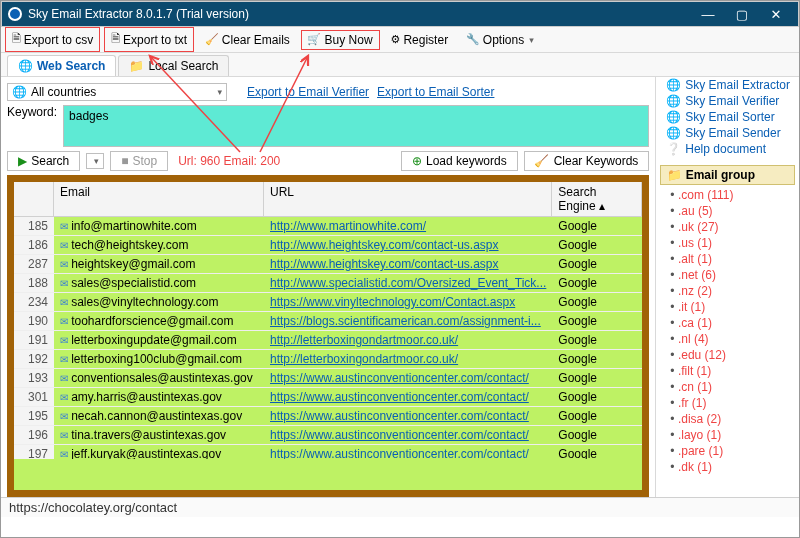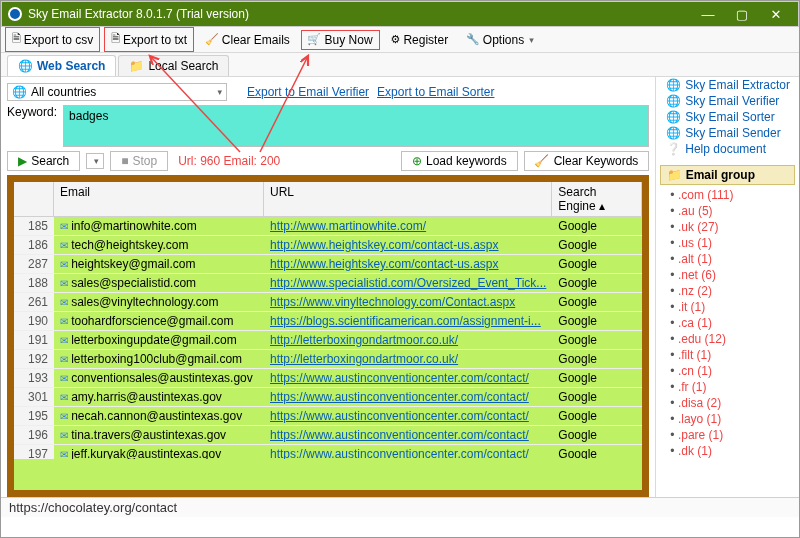--- a/index.html
+++ b/index.html
@@ -1,17 +1,17 @@
 <!DOCTYPE html>
 <html><head>
 <meta charset="utf-8">
 <style>
 * { box-sizing: border-box; margin: 0; padding: 0; font-family: "Segoe UI", Tahoma, sans-serif; font-size: 12px; }
 body { background: #fff; width: 800px; height: 538px; overflow: hidden; border: 1px solid #999; }
-.titlebar { background: #4d7c0f; color: #fff; height: 26px; display: flex; align-items: center; padding: 0 6px; border: 1px solid #ccc; }
+.titlebar { background: #0c4a6e; color: #fff; height: 26px; display: flex; align-items: center; padding: 0 6px; border: 1px solid #ccc; }
 .titlebar .logo { width: 14px; height: 14px; background: #0a5fb4; border-radius: 50%; border: 2px solid #fff; margin-right: 6px; }
 .titlebar .title { flex: 1; font-size: 12px; }
 .winbtns { display: flex; gap: 2px; }
 .winbtn { width: 32px; height: 22px; display:flex;align-items:center;justify-content:center;color:#fff;font-size:13px; }
 .toolbar { height: 26px; border-bottom: 1px solid #d9d9d9; display: flex; align-items: center; padding: 0 4px; gap: 4px; background: #f8f8f8; }
 .tbtn { padding: 2px 6px; border: 1px solid transparent; display: inline-flex; align-items: center; gap: 3px; cursor: pointer; }
 .tbtn.boxed { border: 1px solid #e44; }
 .ic { font-size: 11px; }
 .chev { font-size: 9px; color: #666; margin-left: 2px; }
 .tabbar { height: 24px; border-bottom: 1px solid #d9d9d9; display: flex; align-items: flex-end; padding-left: 6px; background:#f8f8f8; }
@@ -170,21 +170,21 @@
             <div class="col2">http://www.heightskey.com/contact-us.aspx</div>
             <div class="col3">Google</div>
           </div>
           <div class="grow">
             <div class="col0">188</div>
             <div class="col1">sales@specialistid.com</div>
             <div class="col2">http://www.specialistid.com/Oversized_Event_Tick...</div>
             <div class="col3">Google</div>
           </div>
           <div class="grow">
-            <div class="col0">261</div>
+            <div class="col0">234</div>
             <div class="col1">sales@vinyltechnology.com</div>
             <div class="col2">https://www.vinyltechnology.com/Contact.aspx</div>
             <div class="col3">Google</div>
           </div>
           <div class="grow">
             <div class="col0">190</div>
             <div class="col1">toohardforscience@gmail.com</div>
             <div class="col2">https://blogs.scientificamerican.com/assignment-i...</div>
             <div class="col3">Google</div>
           </div>
@@ -261,20 +261,21 @@
     <div class="tree" id="grouplist">
         <div class="treeitem">.com (111)</div>
         <div class="treeitem">.au (5)</div>
         <div class="treeitem">.uk (27)</div>
         <div class="treeitem">.us (1)</div>
         <div class="treeitem">.alt (1)</div>
         <div class="treeitem">.net (6)</div>
         <div class="treeitem">.nz (2)</div>
         <div class="treeitem">.it (1)</div>
         <div class="treeitem">.ca (1)</div>
+        <div class="treeitem">.nl (4)</div>
         <div class="treeitem">.edu (12)</div>
         <div class="treeitem">.filt (1)</div>
         <div class="treeitem">.cn (1)</div>
         <div class="treeitem">.fr (1)</div>
         <div class="treeitem">.disa (2)</div>
         <div class="treeitem">.layo (1)</div>
         <div class="treeitem">.pare (1)</div>
         <div class="treeitem">.dk (1)</div>
       </div>
   </div>

